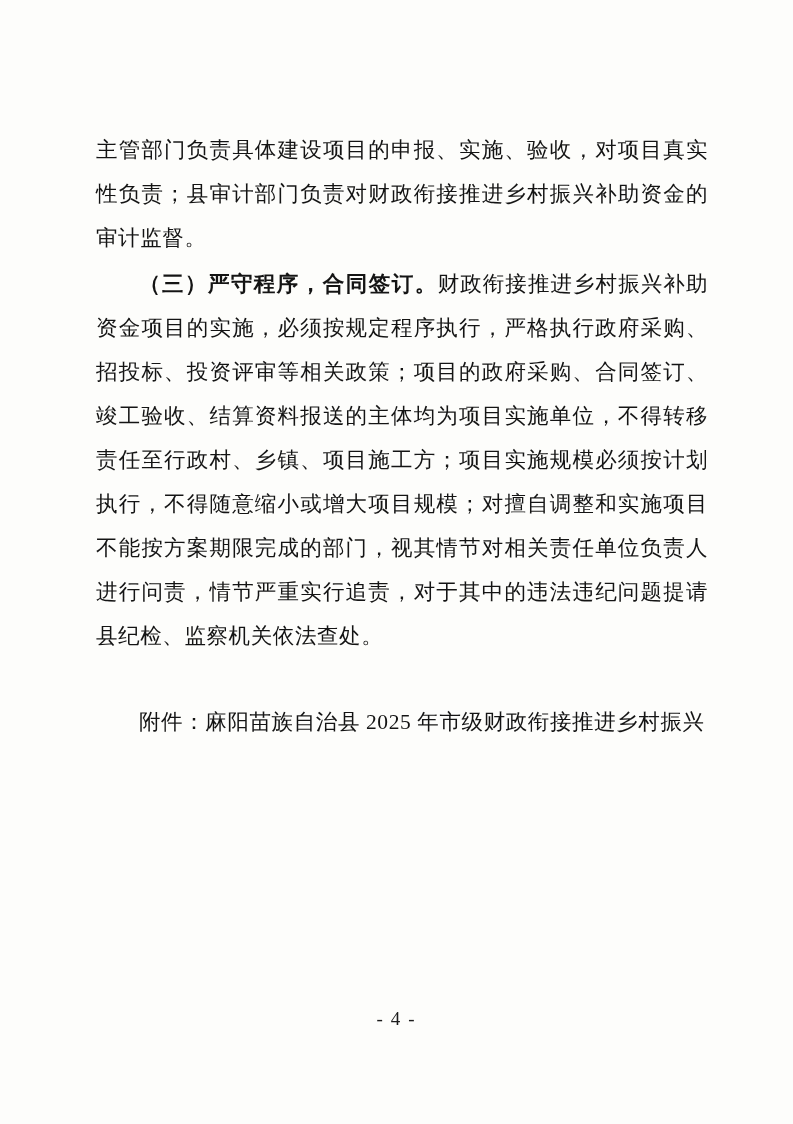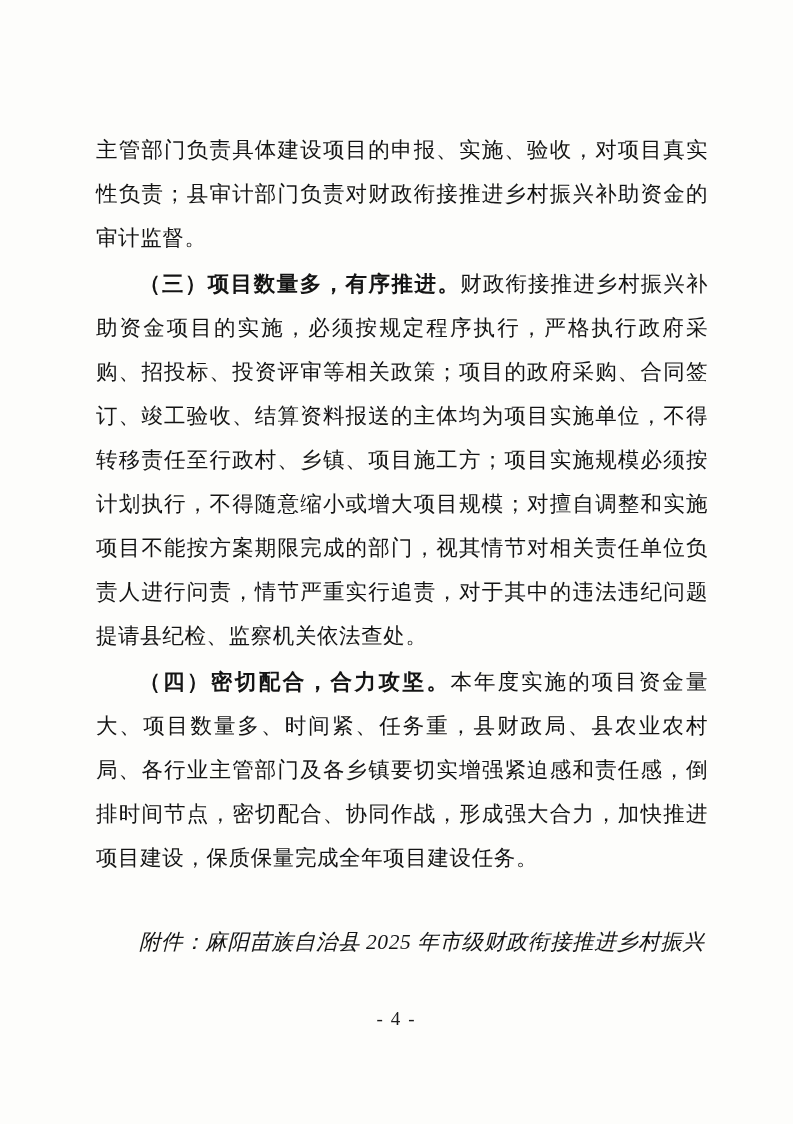--- a/index.html
+++ b/index.html
@@ -52,21 +52,20 @@
   }
   .attachment {
     margin-top: 40px;
   }
   .attachment p {
     margin: 0;
     font-size: 21.5px;
     line-height: 44px;
     letter-spacing: 0.6px;
     color: #141414;
-    font-style: italic;
   }
   .attach-first {
     text-indent: 43px;
   }
   .page-number {
     position: absolute;
     left: 0;
     top: 1008px;
     width: 793px;
     text-align: center;
@@ -85,28 +84,25 @@
 <div class="page">
   <div class="content">
 
     <p class="para">
       <span>主管部门负责具体建设项目的申报、实施、验收，对项目真实性负责；县审计部门负责对财政衔接推进乡村振兴补助资金的审计监督。</span>
     </p>
 
     <div class="gap-small"></div>
 
     <p class="para indent">
-      <span class="heading-run">（三）项目数量多，有序推进。</span><span>财政衔接推进乡村振兴补助资金项目的实施，必须按规定程序执行，严格执行政府采购、招投标、投资评审等相关政策；项目的政府采购、合同签订、竣工验收、结算资料报送的主体均为项目实施单位，不得转移责任至行政村、乡镇、项目施工方；项目实施规模必须按计划执行，不得随意缩小或增大项目规模；对擅自调整和实施项目不能按方案期限完成的部门，视其情节对相关责任单位负责人进行问责，情节严重实行追责，对于其中的违法违纪问题提请县纪检、监察机关依法查处。</span>
+      <span class="heading-run">（三）严守程序，合同签订。</span><span>财政衔接推进乡村振兴补助资金项目的实施，必须按规定程序执行，严格执行政府采购、招投标、投资评审等相关政策；项目的政府采购、合同签订、竣工验收、结算资料报送的主体均为项目实施单位，不得转移责任至行政村、乡镇、项目施工方；项目实施规模必须按计划执行，不得随意缩小或增大项目规模；对擅自调整和实施项目不能按方案期限完成的部门，视其情节对相关责任单位负责人进行问责，情节严重实行追责，对于其中的违法违纪问题提请县纪检、监察机关依法查处。</span>
     </p>
 
     <div class="gap-small"></div>
 
-    <p class="para indent">
-      <span class="heading-run">（四）密切配合，合力攻坚。</span><span>本年度实施的项目资金量大、项目数量多、时间紧、任务重，县财政局、县农业农村局、各行业主管部门及各乡镇要切实增强紧迫感和责任感，倒排时间节点，密切配合、协同作战，形成强大合力，加快推进项目建设，保质保量完成全年项目建设任务。</span>
-    </p>
 
     <div class="attachment">
       <p class="attach-first">附件：麻阳苗族自治县 2025 年市级财政衔接推进乡村振兴</p>
     </div>
 
   </div>
 
   <div class="page-number">
     <span class="dash">-</span><span>4</span><span class="dash">-</span>
   </div>

